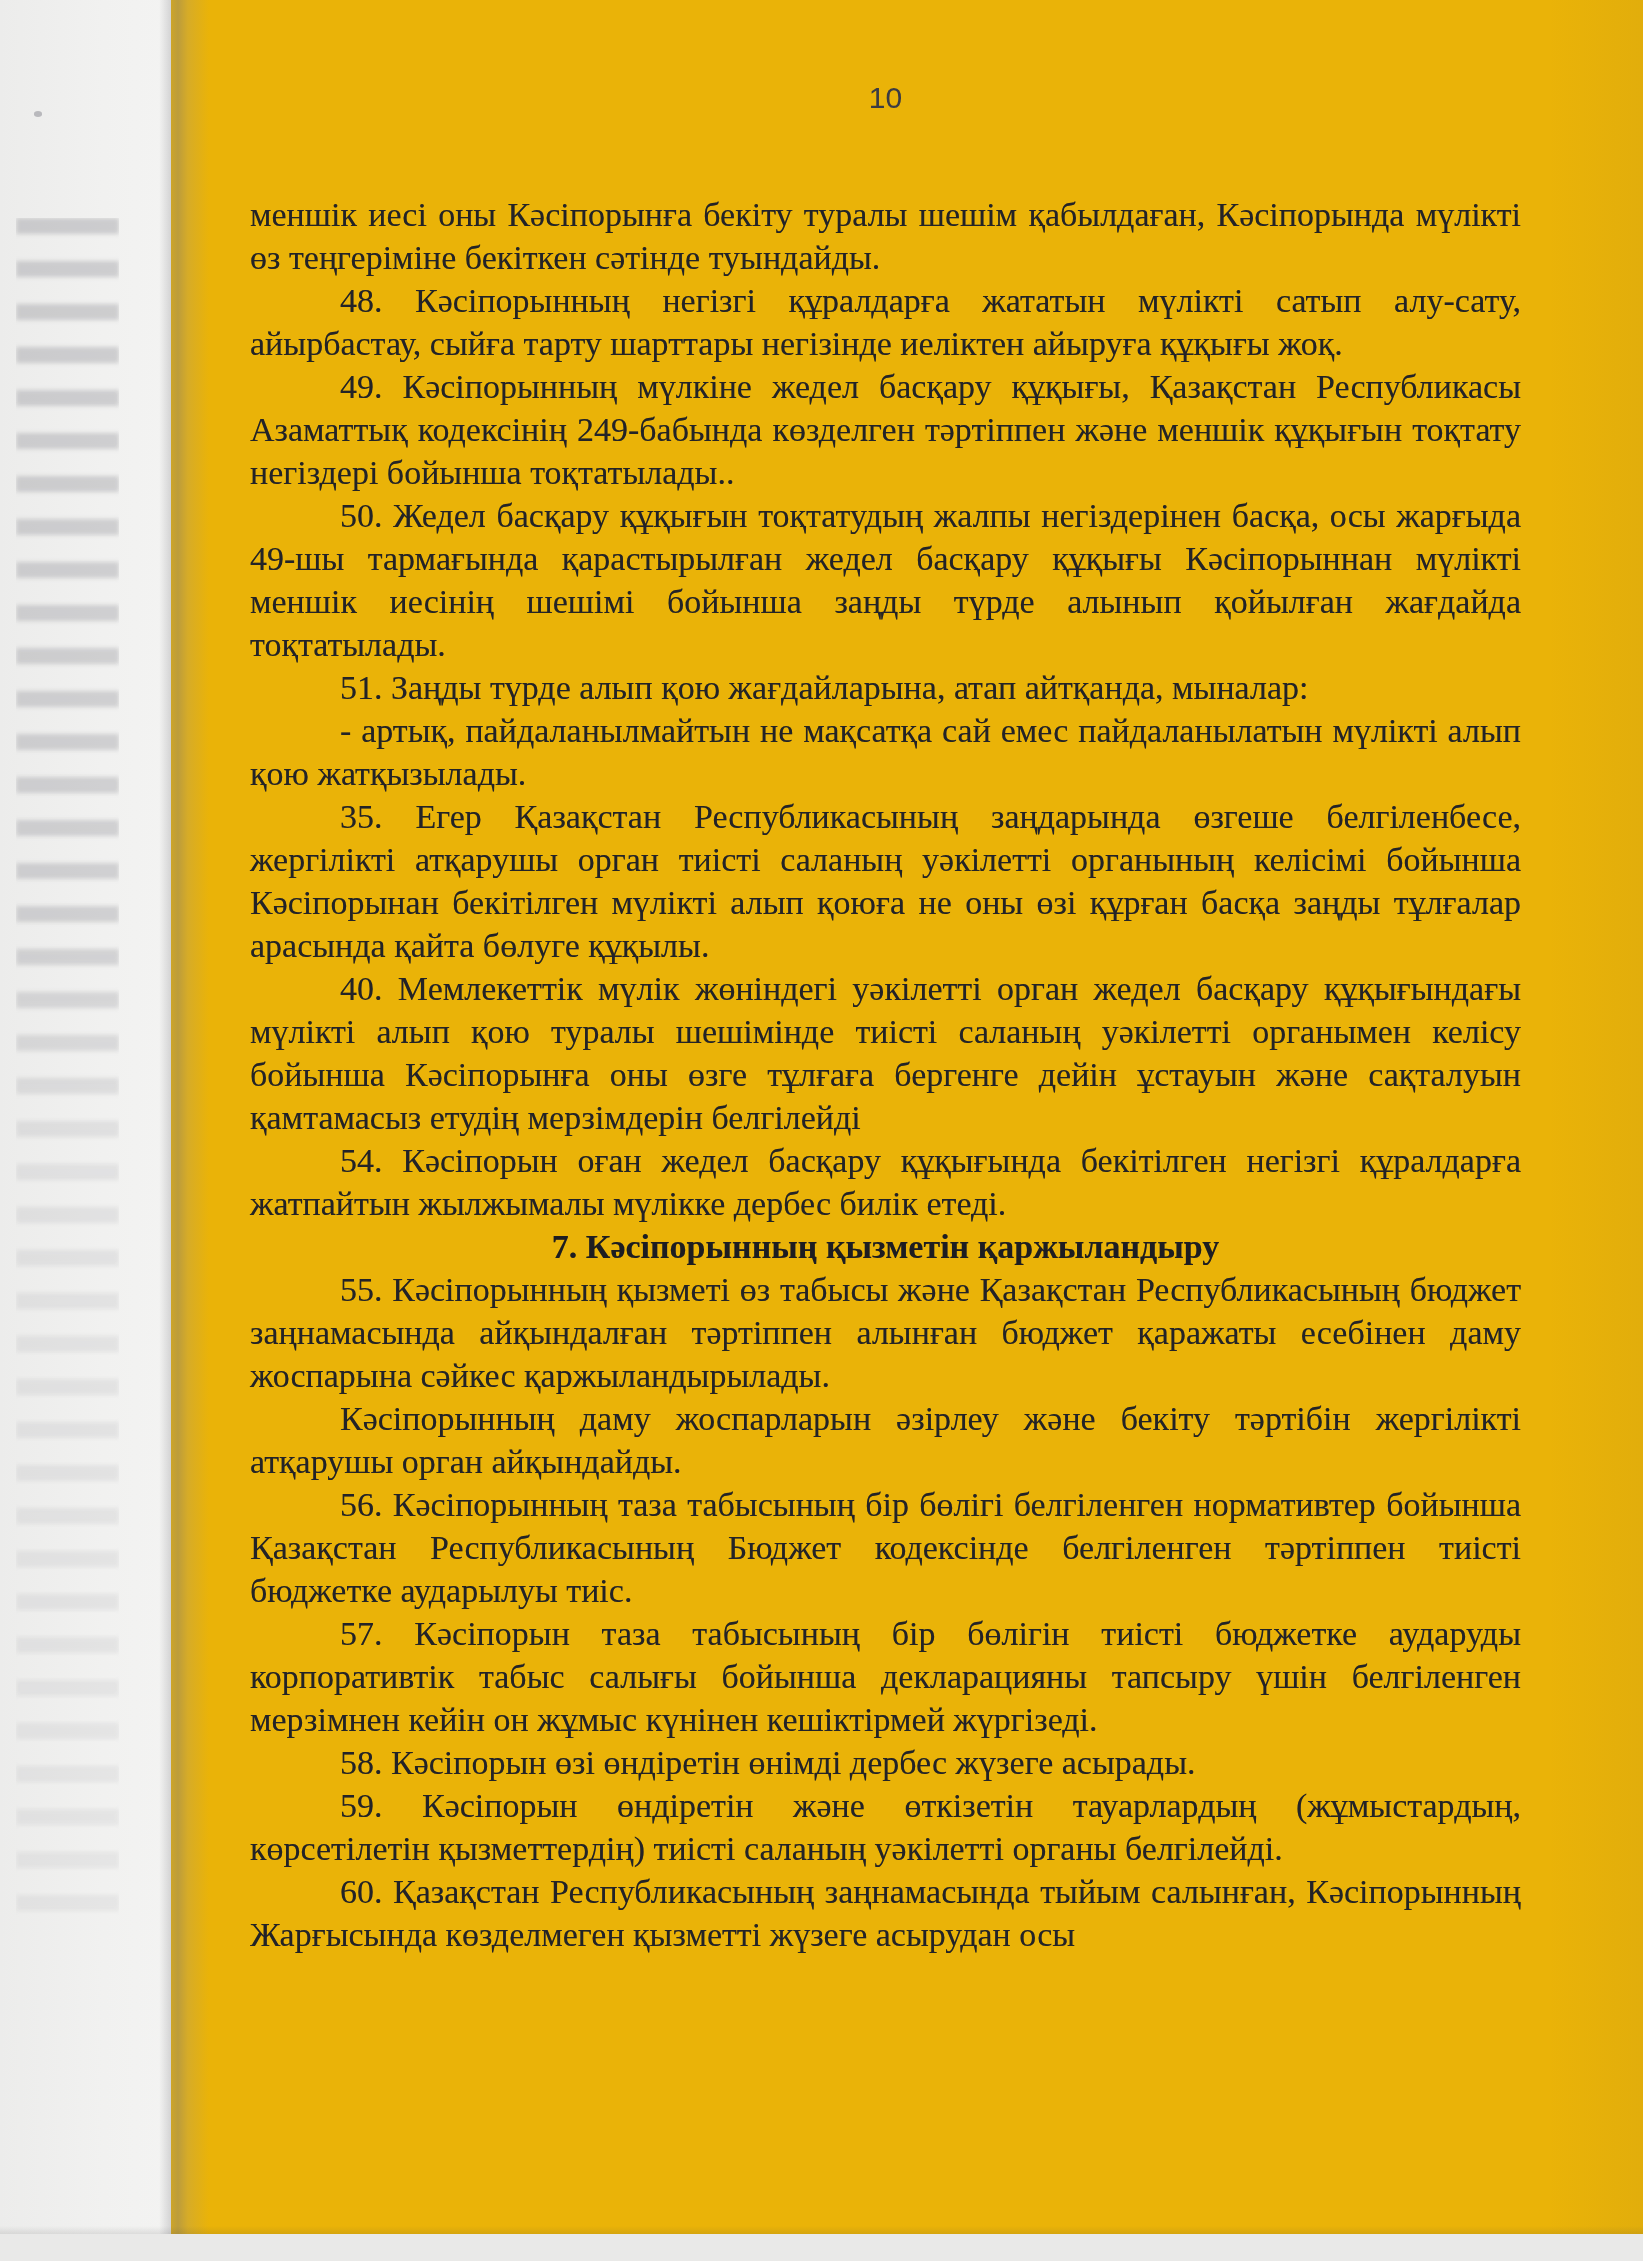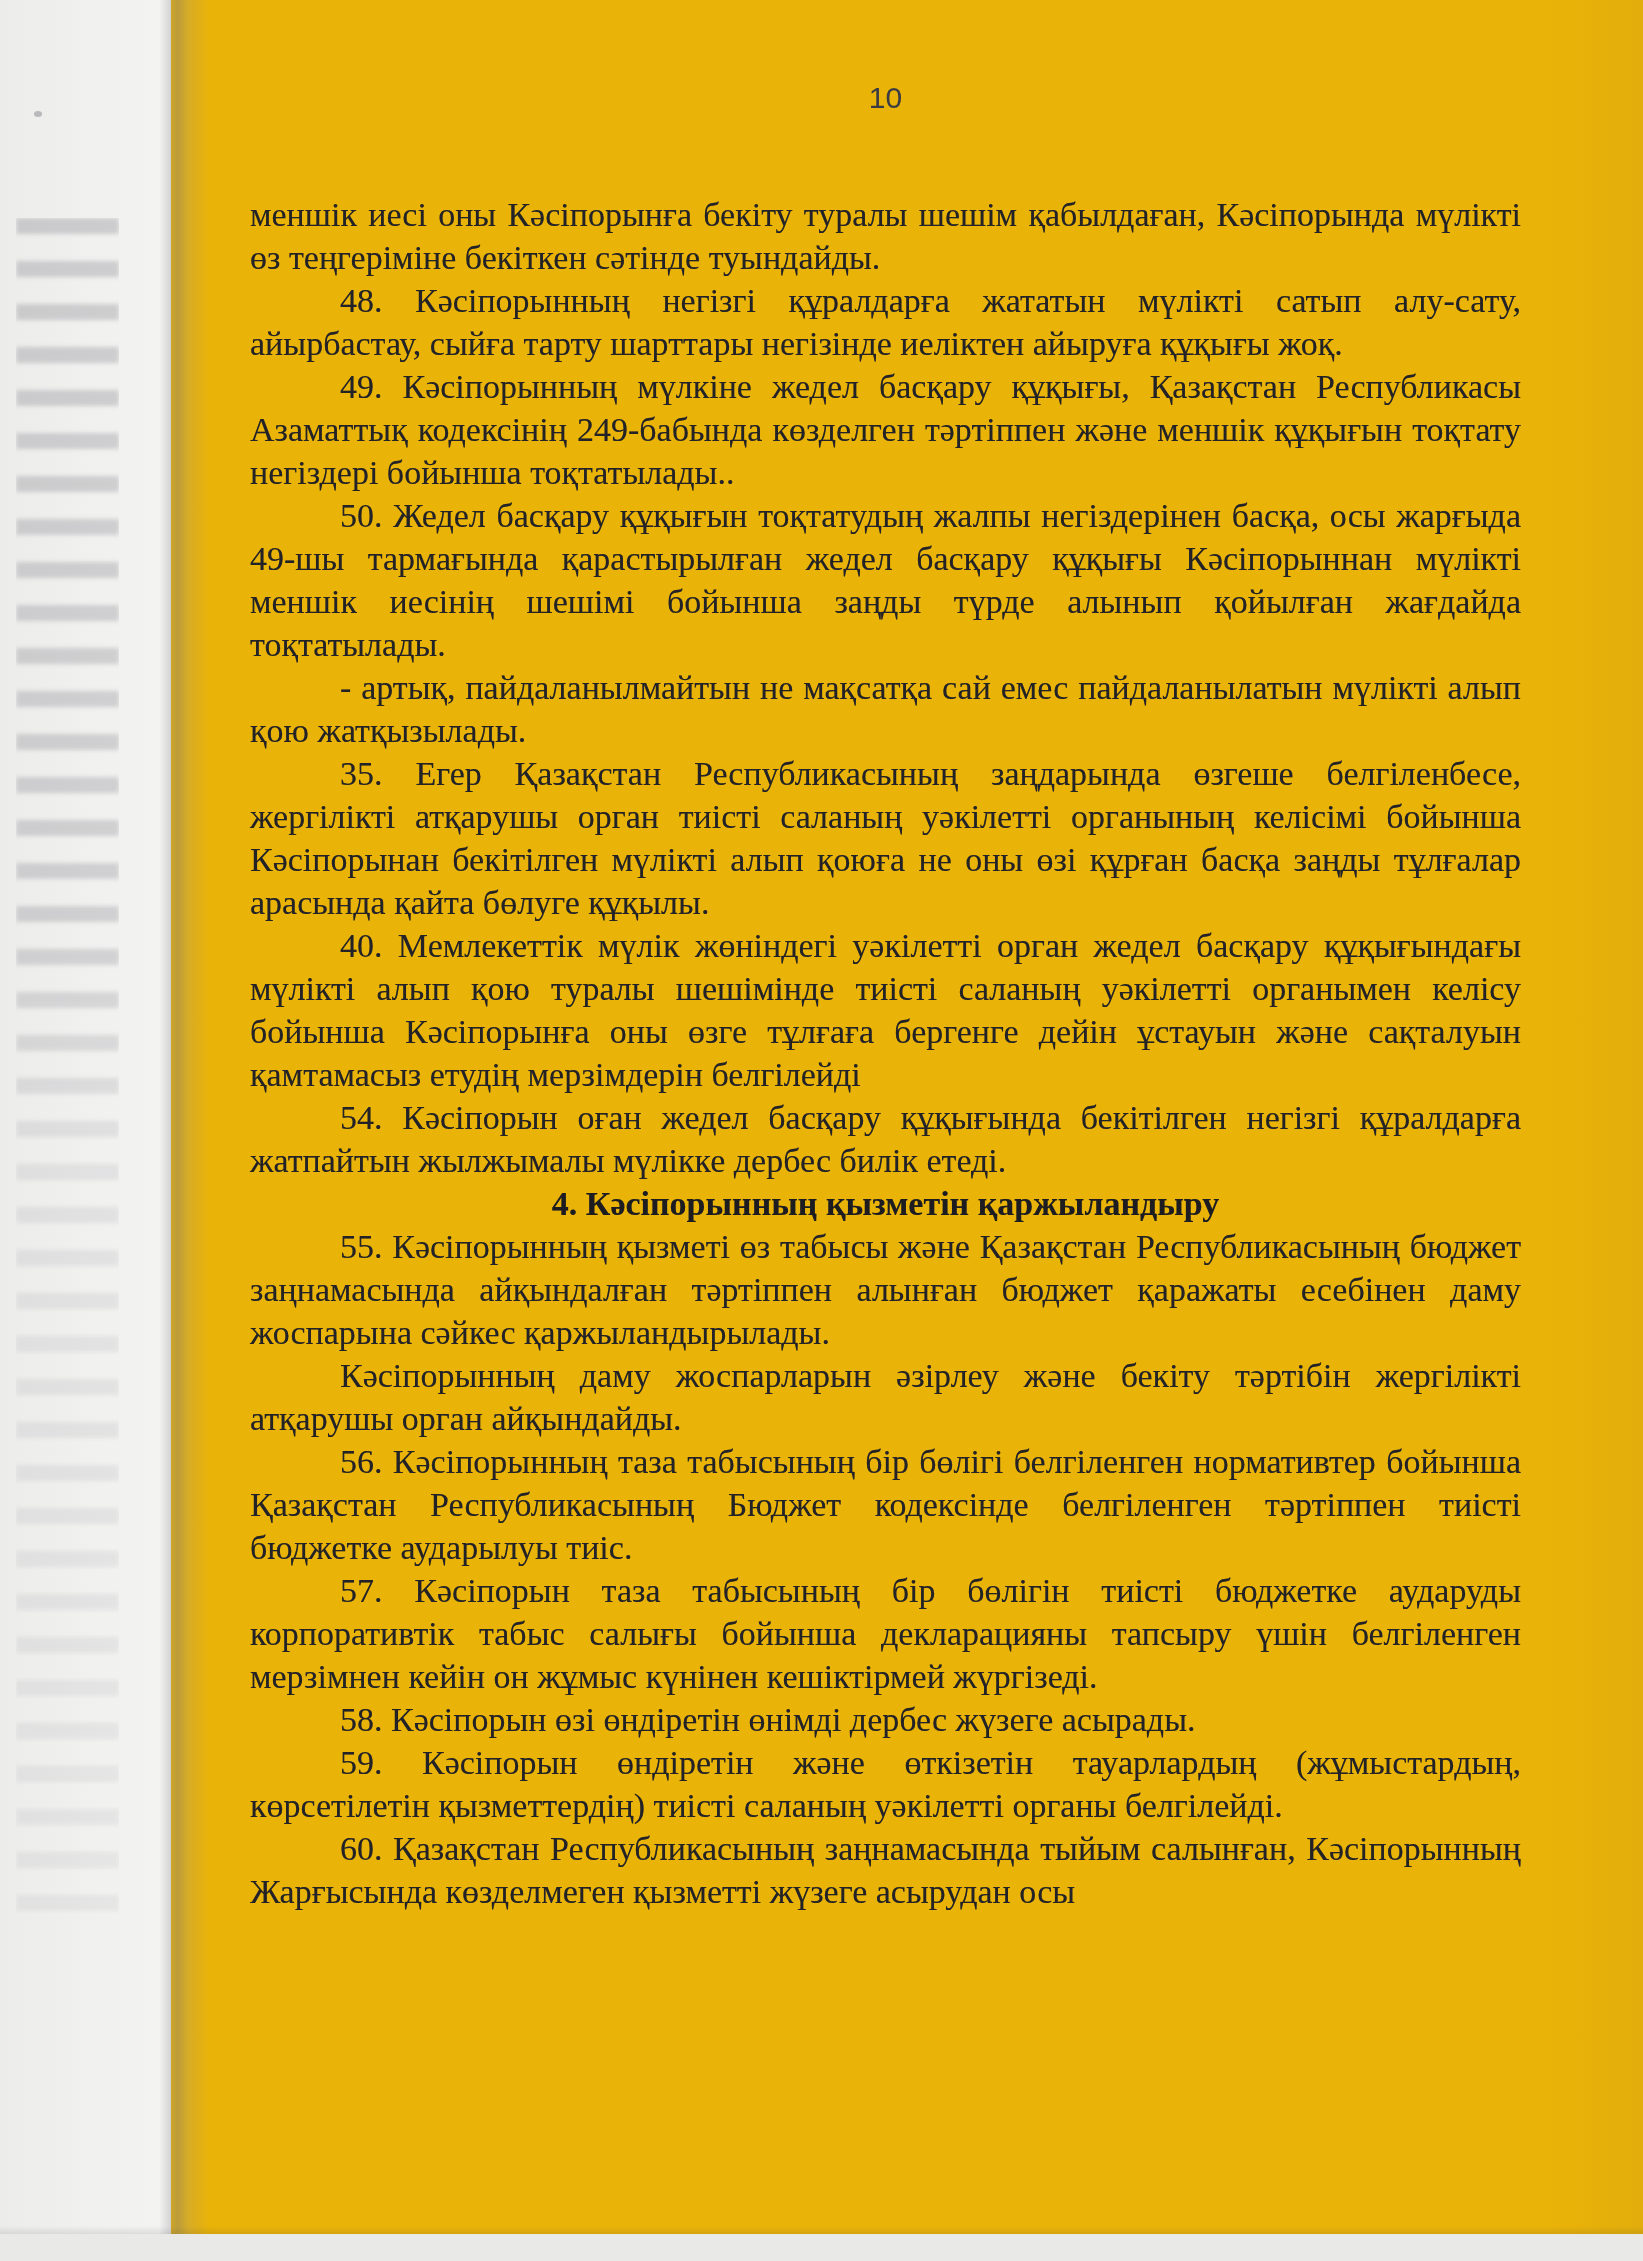--- a/index.html
+++ b/index.html
@@ -108,26 +108,27 @@
   <div class="right-shade"></div>
   <div class="bottom-shade"></div>
 
   <div class="pageno">10</div>
 
   <div class="doc">
     <p class="para">меншік иесі оны Кәсіпорынға бекіту туралы шешім қабылдаған, Кәсіпорында мүлікті өз теңгеріміне бекіткен сәтінде туындайды.</p>
     <p class="para indent">48. Кәсіпорынның негізгі құралдарға жататын мүлікті сатып алу-сату, айырбастау, сыйға тарту шарттары негізінде иеліктен айыруға құқығы жоқ.</p>
     <p class="para indent">49. Кәсіпорынның мүлкіне жедел басқару құқығы, Қазақстан Республикасы Азаматтық кодексінің 249-бабында көзделген тәртіппен және меншік құқығын тоқтату негіздері бойынша тоқтатылады..</p>
     <p class="para indent">50. Жедел басқару құқығын тоқтатудың жалпы негіздерінен басқа, осы жарғыда 49-шы тармағында қарастырылған жедел басқару құқығы Кәсіпорыннан мүлікті меншік иесінің шешімі бойынша заңды түрде алынып қойылған жағдайда тоқтатылады.</p>
+    <p class="para indent">51. Заңды түрде алып қою жағдайларына, атап айтқанда, мыналар:</p>
     <p class="para indent">- артық, пайдаланылмайтын не мақсатқа сай емес пайдаланылатын мүлікті алып қою жатқызылады.</p>
     <p class="para indent">35. Егер Қазақстан Республикасының заңдарында өзгеше белгіленбесе, жергілікті атқарушы орган тиісті саланың уәкілетті органының келісімі бойынша Кәсіпорынан бекітілген мүлікті алып қоюға не оны өзі құрған басқа заңды тұлғалар арасында қайта бөлуге құқылы.</p>
     <p class="para indent">40. Мемлекеттік мүлік жөніндегі уәкілетті орган жедел басқару құқығындағы мүлікті алып қою туралы шешімінде тиісті саланың уәкілетті органымен келісу бойынша Кәсіпорынға оны өзге тұлғаға бергенге дейін ұстауын және сақталуын қамтамасыз етудің мерзімдерін белгілейді</p>
     <p class="para indent">54. Кәсіпорын оған жедел басқару құқығында бекітілген негізгі құралдарға жатпайтын жылжымалы мүлікке дербес билік етеді.</p>
 
-    <p class="heading">4. Кәсіпорынның қызметін қаржыландыру</p>
+    <p class="heading">7. Кәсіпорынның қызметін қаржыландыру</p>
 
     <p class="para indent">55. Кәсіпорынның қызметі өз табысы және Қазақстан Республикасының бюджет заңнамасында айқындалған тәртіппен алынған бюджет қаражаты есебінен даму жоспарына сәйкес қаржыландырылады.</p>
     <p class="para indent">Кәсіпорынның даму жоспарларын әзірлеу және бекіту тәртібін жергілікті атқарушы орган айқындайды.</p>
     <p class="para indent">56. Кәсіпорынның таза табысының бір бөлігі белгіленген нормативтер бойынша Қазақстан Республикасының Бюджет кодексінде белгіленген тәртіппен тиісті бюджетке аударылуы тиіс.</p>
     <p class="para indent">57. Кәсіпорын таза табысының бір бөлігін тиісті бюджетке аударуды корпоративтік табыс салығы бойынша декларацияны тапсыру үшін белгіленген мерзімнен кейін он жұмыс күнінен кешіктірмей жүргізеді.</p>
     <p class="para indent">58. Кәсіпорын өзі өндіретін өнімді дербес жүзеге асырады.</p>
     <p class="para indent">59. Кәсіпорын өндіретін және өткізетін тауарлардың (жұмыстардың, көрсетілетін қызметтердің) тиісті саланың уәкілетті органы белгілейді.</p>
     <p class="para indent">60. Қазақстан Республикасының заңнамасында тыйым салынған, Кәсіпорынның Жарғысында көзделмеген қызметті жүзеге асырудан осы</p>
   </div>
 

